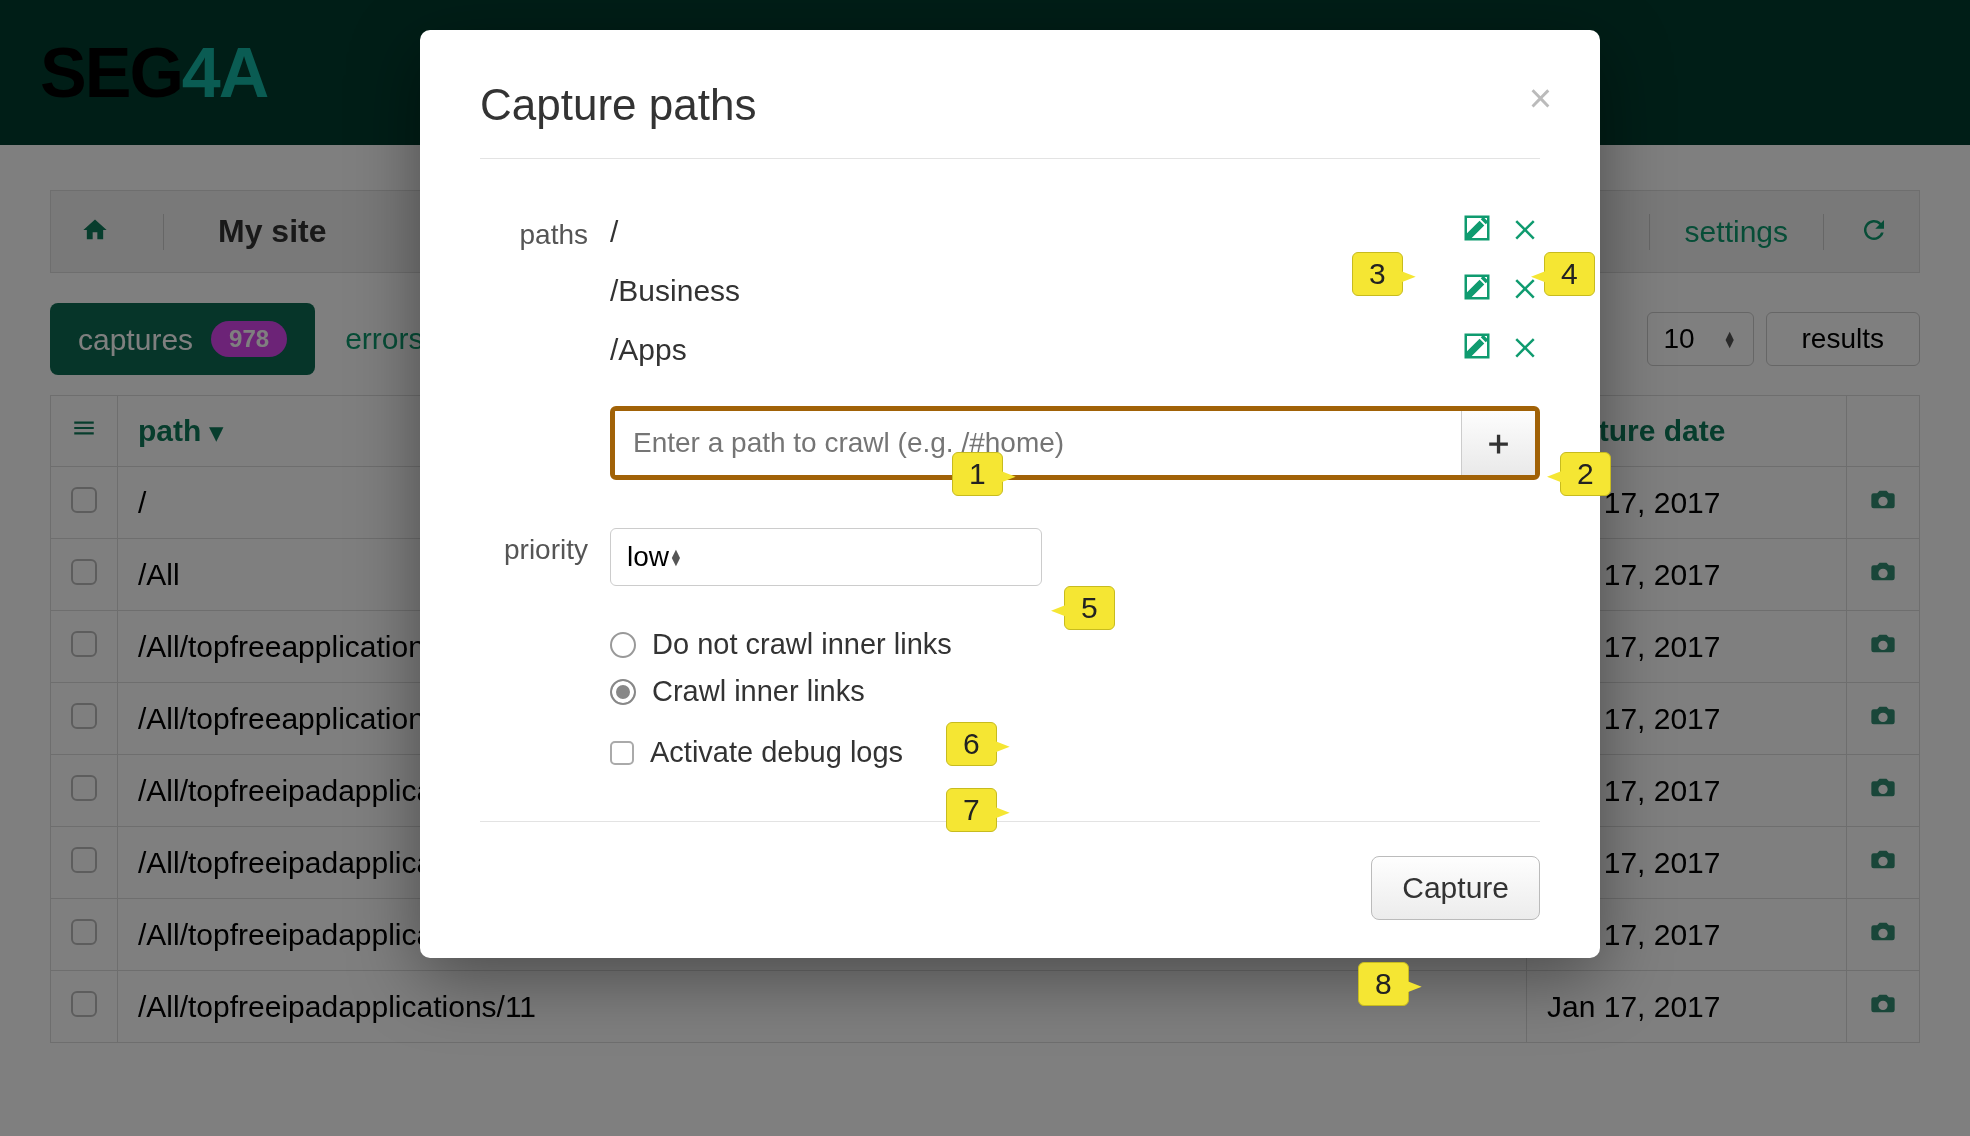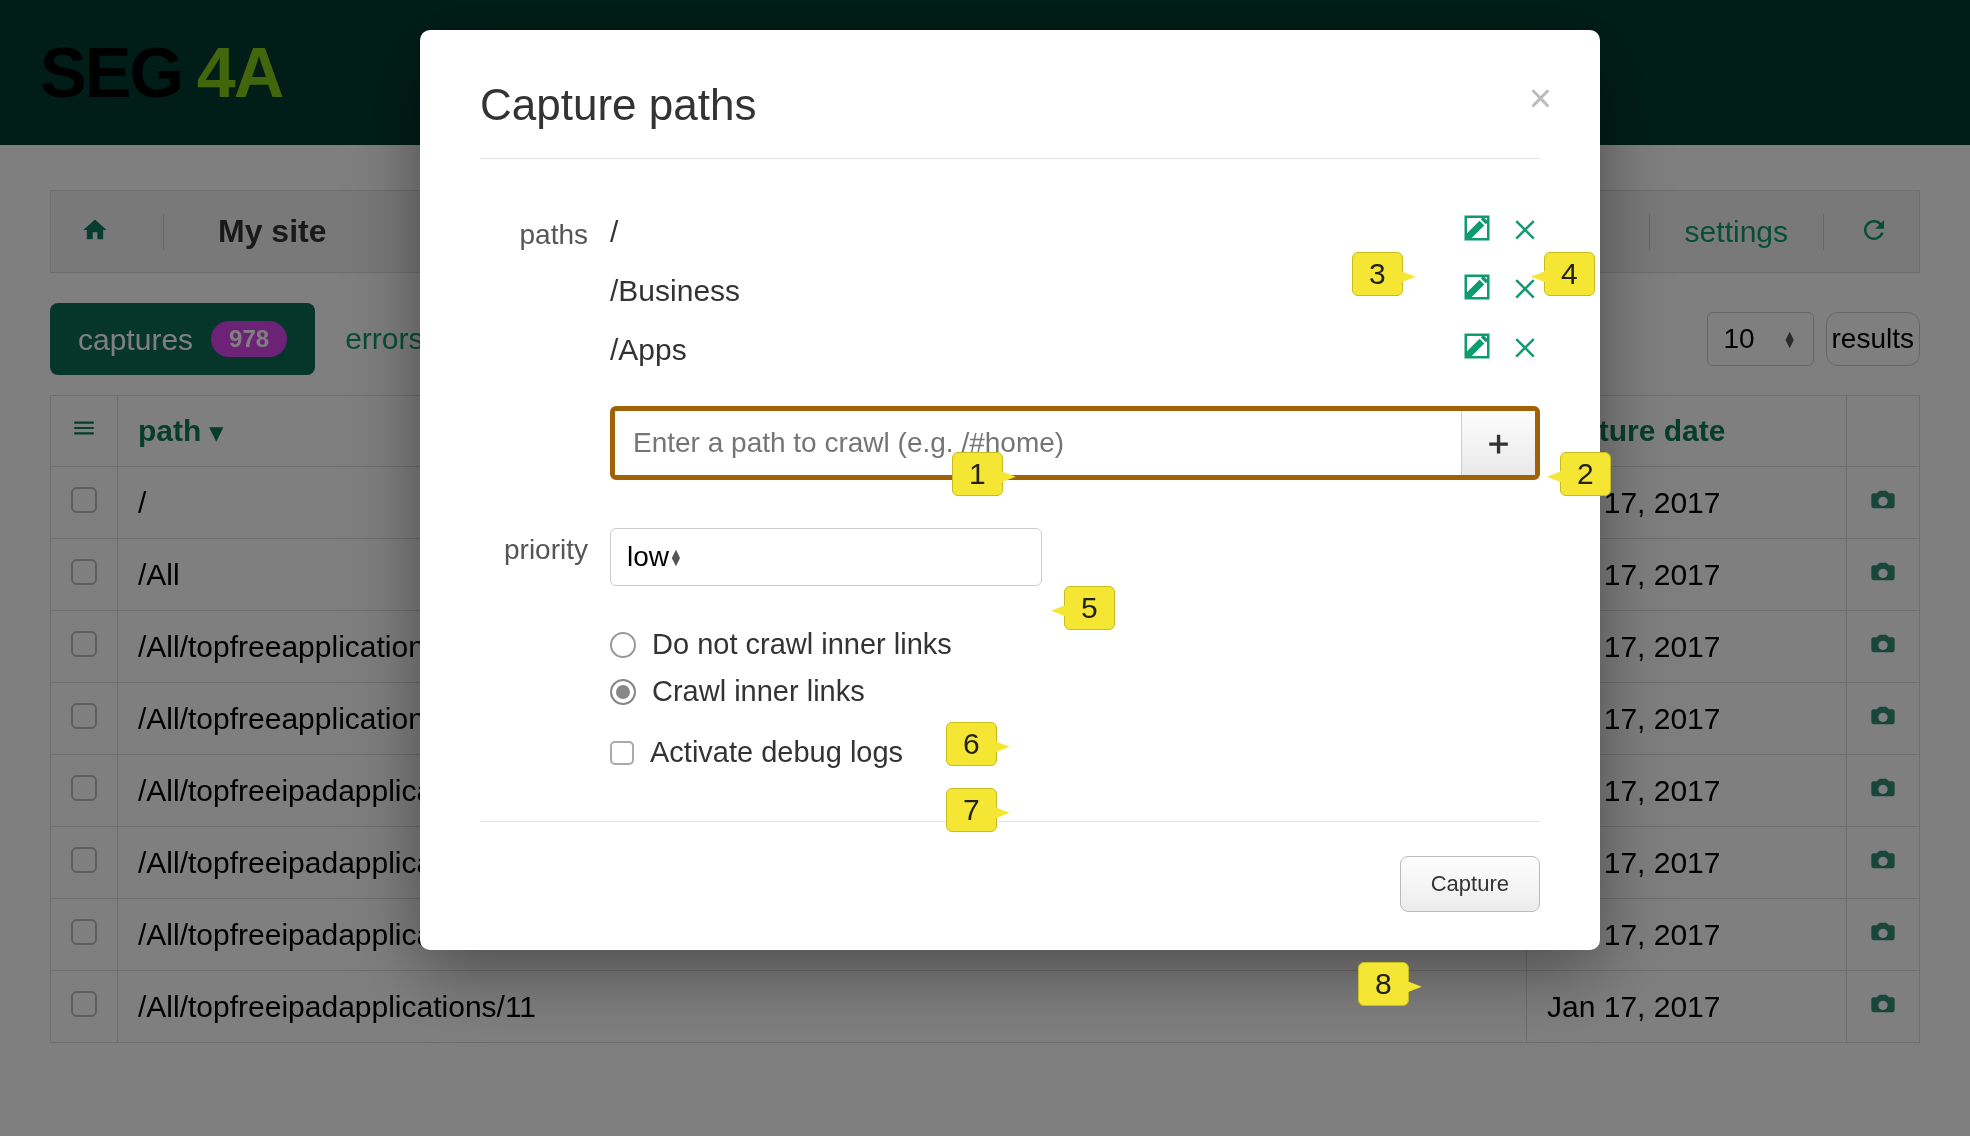--- a/index.html
+++ b/index.html
@@ -18,21 +18,21 @@
   align-items: center;
   justify-content: space-between;
   padding: 0 60px 0 40px;
 }
 .logo {
   font-size: 70px;
   font-weight: 900;
   letter-spacing: -2px;
   color: #000;
 }
-.logo .green { color: #84cc16; margin-left: 15px; }
+.logo .green { color: #14b8a6; }
 .nav-links { display: flex; gap: 30px; }
 .nav-link {
   color: #7fc9b5;
   font-size: 32px;
   text-decoration: none;
   border-bottom: 3px dotted #1a5a48;
   padding-bottom: 4px;
 }
 .toolbar {
   background: #f3f3f3;
@@ -85,22 +85,22 @@
   border-radius: 6px;
   padding: 10px 16px;
   font-size: 28px;
   background: #fff;
   display: flex;
   align-items: center;
   gap: 28px;
 }
 .results-label {
   border: 1px solid #ccc;
-  border-radius: 12px;
-  padding: 10px 5px;
+  border-radius: 6px;
+  padding: 10px 35px;
   font-size: 28px;
   background: #fff;
 }
 .table {
   margin: 20px 50px 0;
   border: 1px solid #ddd;
   border-collapse: collapse;
   width: calc(100% - 100px);
 }
 .table th, .table td {
@@ -250,21 +250,21 @@
   margin-top: 38px;
   padding-top: 34px;
   display: flex;
   justify-content: flex-end;
 }
 .capture-btn {
   background: linear-gradient(#fefefe, #ececec);
   border: 1px solid #bbb;
   border-radius: 8px;
   padding: 14px 30px;
-  font-size: 22px;
+  font-size: 30px;
   color: #333;
   cursor: pointer;
 }
 .callout {
   position: absolute;
   background: #f5e633;
   border: 1px solid #c7bb1f;
   border-radius: 6px;
   font-size: 30px;
   font-weight: 500;

